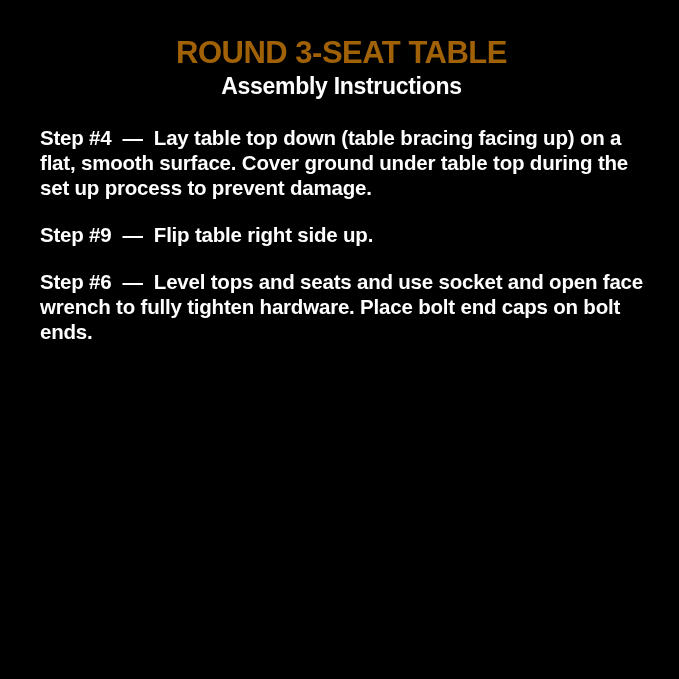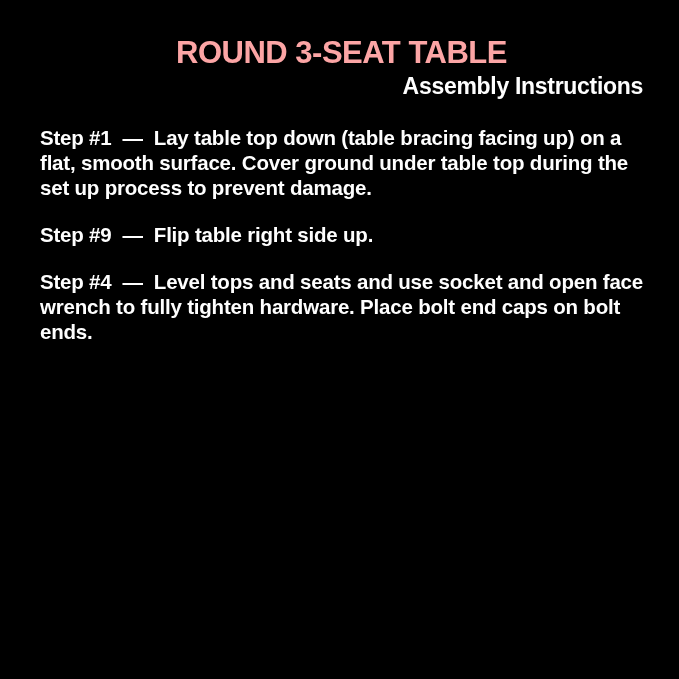--- a/index.html
+++ b/index.html
@@ -18,25 +18,25 @@
     font-weight: bold;
     padding: 36px 36px 0 40px;
     overflow: hidden;
   }
   .title {
     margin: 0 0 4px 0;
     text-align: center;
     font-size: 31px;
     letter-spacing: -0.5px;
     line-height: 1.1;
-    color: #fca5a5;
+    color: #a16207;
   }
   .subtitle {
     margin: 0 0 26px 0;
-    text-align: right;
+    text-align: center;
     font-size: 23px;
     letter-spacing: -0.3px;
     line-height: 1.1;
     color: #fefefe;
   }
   .steps {
     max-width: 604px;
   }
   .step {
     margin: 0 0 22px 0;
@@ -48,17 +48,17 @@
   }
 </style>
 </head>
 <body>
 
 <main class="sheet">
   <h1 class="title">ROUND 3-SEAT TABLE</h1>
   <h2 class="subtitle">Assembly Instructions</h2>
 
   <div class="steps">
-    <p class="step">Step #1  —  Lay table top down (table bracing facing up) on a flat, smooth surface. Cover ground under table top during the set up process to prevent damage.</p>
+    <p class="step">Step #4  —  Lay table top down (table bracing facing up) on a flat, smooth surface. Cover ground under table top during the set up process to prevent damage.</p>
     <p class="step">Step #9  —  Flip table right side up.</p>
-    <p class="step">Step #4  —  Level tops and seats and use socket and open face wrench to fully tighten hardware. Place bolt end caps on bolt ends.</p>
+    <p class="step">Step #6  —  Level tops and seats and use socket and open face wrench to fully tighten hardware. Place bolt end caps on bolt ends.</p>
   </div>
 </main>
 
 </body></html>

